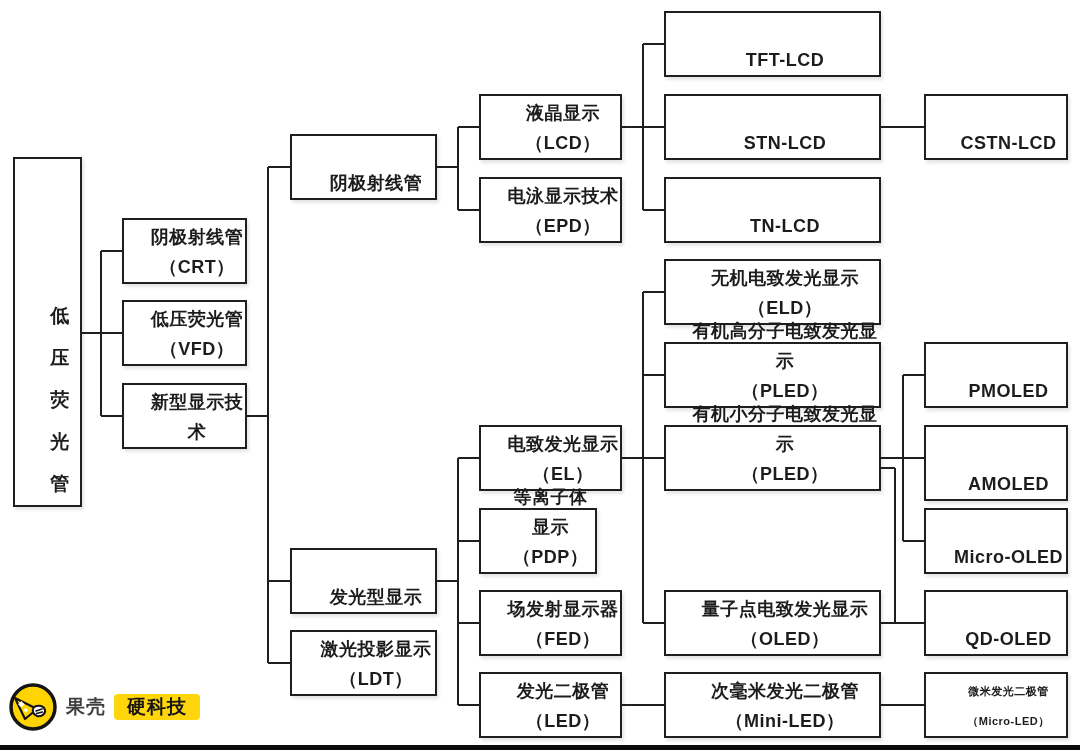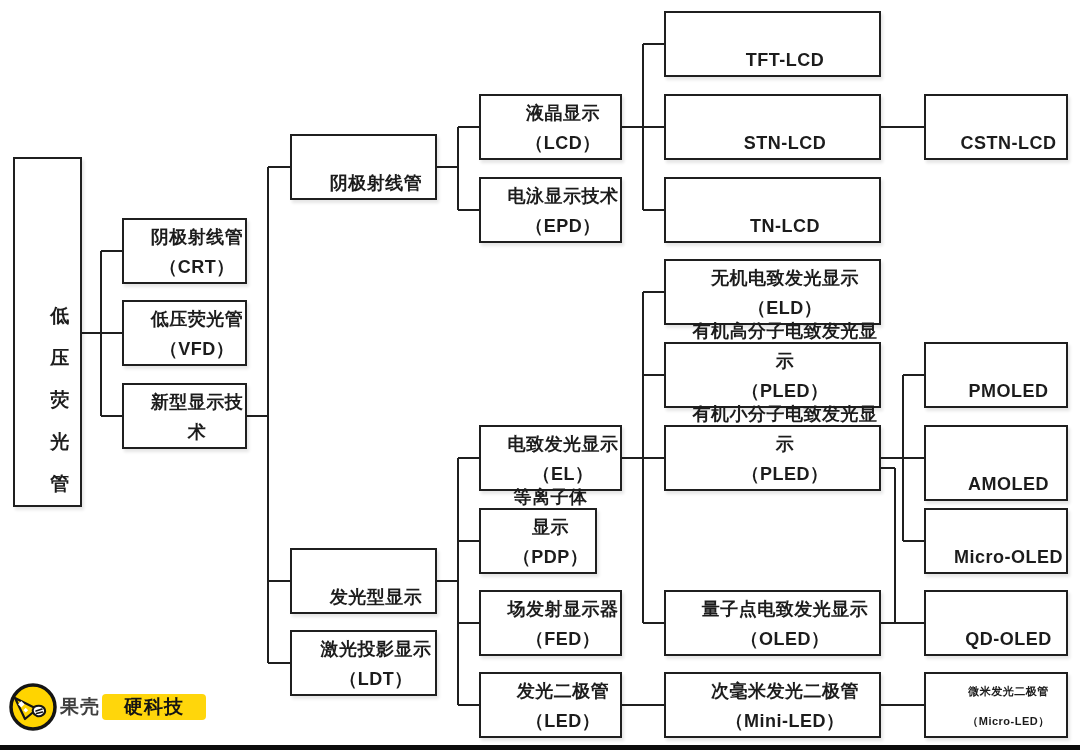--- a/index.html
+++ b/index.html
@@ -40,36 +40,36 @@
     word-break: break-all;
     line-height: 42px;
     font-size: 19px;
     text-align: center;
   }
   .brand {
     position: absolute;
     left: 8px; top: 682px;
     display: flex;
     align-items: center;
-    gap: 2px;
+    gap: 8px;
   }
   .brand-mark { display: block; }
   .brand-name {
     font-size: 19px;
     font-weight: bold;
     color: #3f3f3f;
     letter-spacing: 1px;
   }
   .brand-badge {
     background: #ffd60b;
     color: #141414;
     font-size: 19px;
     font-weight: bold;
     border-radius: 4px;
-    padding: 0px 22px;
+    padding: 0px 13px;
     line-height: 26px;
     letter-spacing: 1px;
   }
   .bottom-bar {
     position: absolute;
     left: 0; top: 745px;
     width: 1080px; height: 5px;
     background: #0c0c0c;
   }
 </style>

